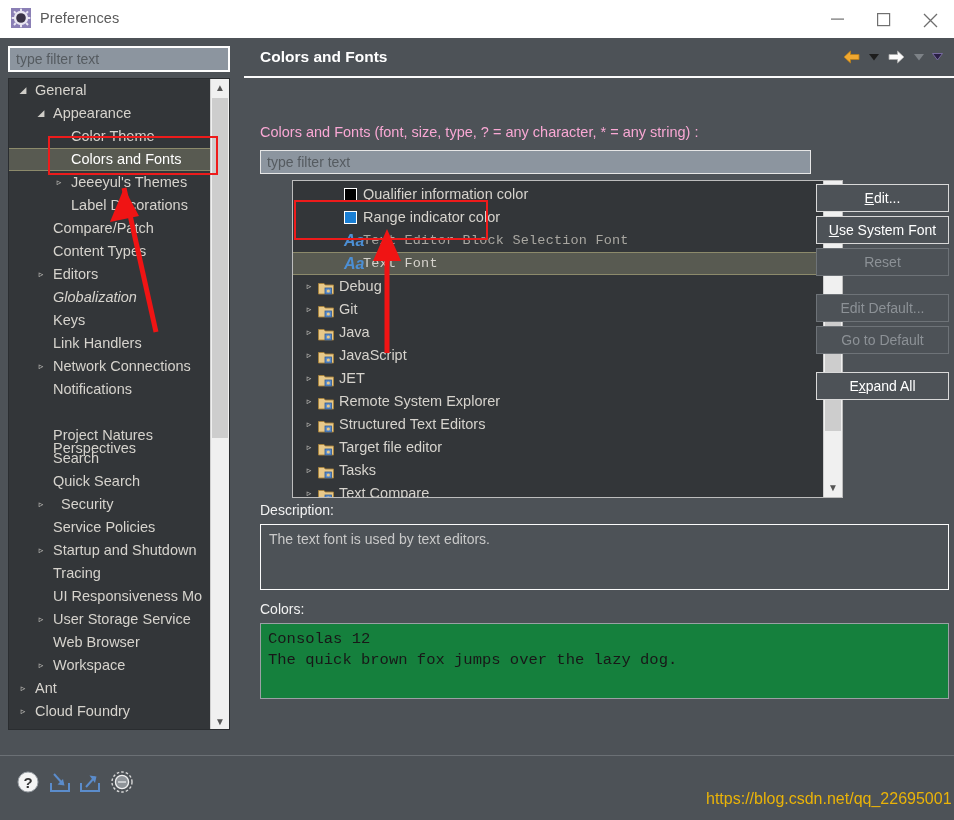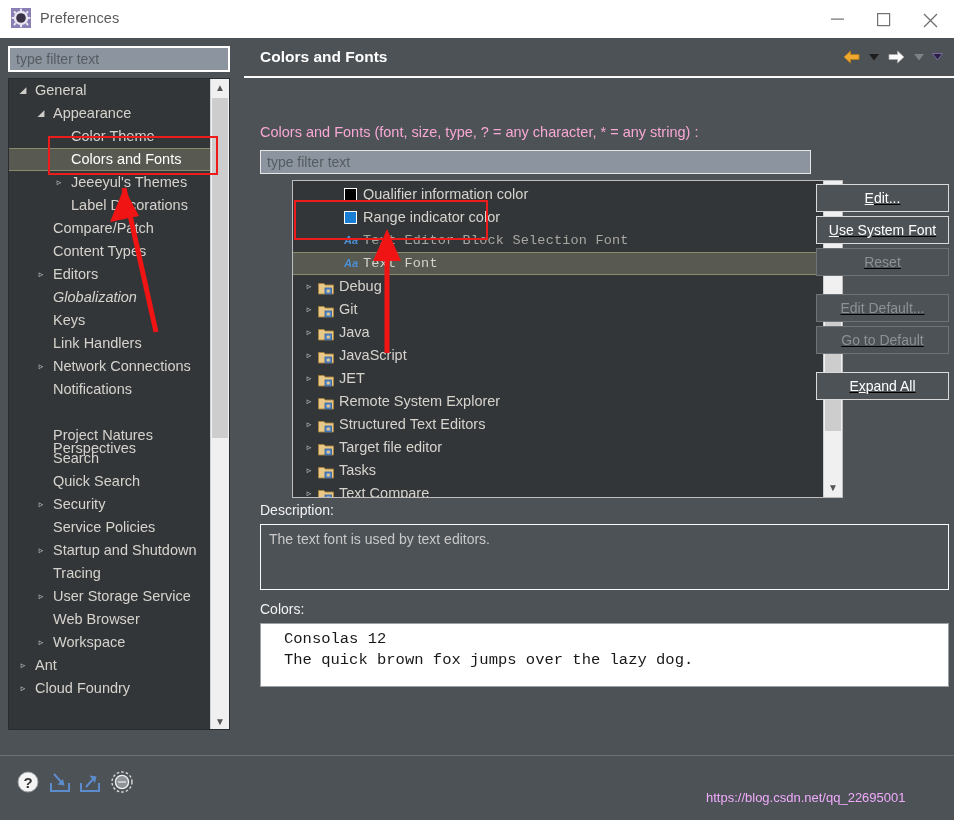--- a/index.html
+++ b/index.html
@@ -286,21 +286,21 @@
   .cf-row .swatch {
     position: absolute;
     left: 51px; top: 5px;
     width: 13px; height: 13px;
     border: 1px solid #ffffff;
     box-sizing: border-box;
   }
   .cf-row .aa {
     position: absolute;
     left: 51px; top: 0;
-    font-size: 11px;
+    font-size: 16px;
     font-style: italic;
     font-weight: bold;
     color: #4c8fd4;
     line-height: inherit;
   }
   .cf-row .folder {
     position: absolute;
     left: 25px; top: 4px;
     width: 16px; height: 14px;
   }
@@ -338,21 +338,20 @@
     left: 1px; top: 138px;
     width: 16px; height: 112px;
     background: #cdcdcd;
   }
 
   
   #side-buttons {
     position: absolute;
     left: 572px; top: 146px;
     width: 133px;
-    text-decoration: underline;
   }
   .ebtn {
     display: block;
     width: 133px; height: 28px;
     background: #4d5257;
     border: 1px solid #d9d9d9;
     box-sizing: border-box;
     color: #ffffff;
     font-family: "Liberation Sans", sans-serif;
     font-size: 14px;
@@ -390,25 +389,25 @@
   
   #prev-label {
     position: absolute;
     left: 16px; top: 563px;
     font-size: 14px;
     color: #f2f2f2;
   }
   #prev-box {
     position: absolute;
     left: 16px; top: 585px;
-    width: 689px; height: 64px;
-    background: #ffffff;
+    width: 689px; height: 76px;
+    background: #15803d;
     border: 1px solid #9ba0a5;
     box-sizing: border-box;
-    padding: 5px 23px;
+    padding: 5px 7px;
     overflow: hidden;
   }
   #prev-box .pline {
     font-family: "Liberation Mono", monospace;
     font-size: 15.5px;
     line-height: 21px;
     color: #181818;
     white-space: pre;
   }
 
@@ -450,22 +449,22 @@
   }
   #foot-help   { left: 16px; }
   #foot-import { left: 48px; }
   #foot-export { left: 78px; }
   #foot-gear   { left: 110px; }
 
   
   #watermark {
     position: absolute;
     left: 706px; top: 790px;
-    font-size: 13px;
-    color: #f0abfc;
+    font-size: 16px;
+    color: #eab308;
     white-space: nowrap;
     pointer-events: none;
   }
 
   
   .anno { position: absolute; pointer-events: none; }
   #anno-rect-left {
     left: 48px; top: 136px;
     width: 170px; height: 39px;
     border: 2px solid #ee1b1b;
@@ -582,31 +581,34 @@
             <span class="tlabel" style="left: 44px;">Project Natures</span>
           </div>
           <div class="tree-row">
             <span class="tlabel" style="left: 44px;">Search</span>
           </div>
           <div class="tree-row">
             <span class="tlabel" style="left: 44px;">Quick Search</span>
           </div>
           <div class="tree-row">
             <span class="twisty" style="left: 26px;">▹</span>
-            <span class="tlabel" style="left: 44px;">Security</span>
+            <span class="tlabel" style="left: 52px;">Security</span>
           </div>
           <div class="tree-row">
             <span class="tlabel" style="left: 44px;">Service Policies</span>
           </div>
           <div class="tree-row">
             <span class="twisty" style="left: 26px;">▹</span>
             <span class="tlabel" style="left: 44px;">Startup and Shutdown</span>
           </div>
           <div class="tree-row">
             <span class="tlabel" style="left: 44px;">Tracing</span>
+          </div>
+          <div class="tree-row">
+            <span class="tlabel" style="left: 44px;">UI Responsiveness Mo</span>
           </div>
           <div class="tree-row">
             <span class="twisty" style="left: 26px;">▹</span>
             <span class="tlabel" style="left: 44px;">User Storage Service</span>
           </div>
           <div class="tree-row">
             <span class="tlabel" style="left: 44px;">Web Browser</span>
           </div>
           <div class="tree-row">
             <span class="twisty" style="left: 26px;">▹</span>

